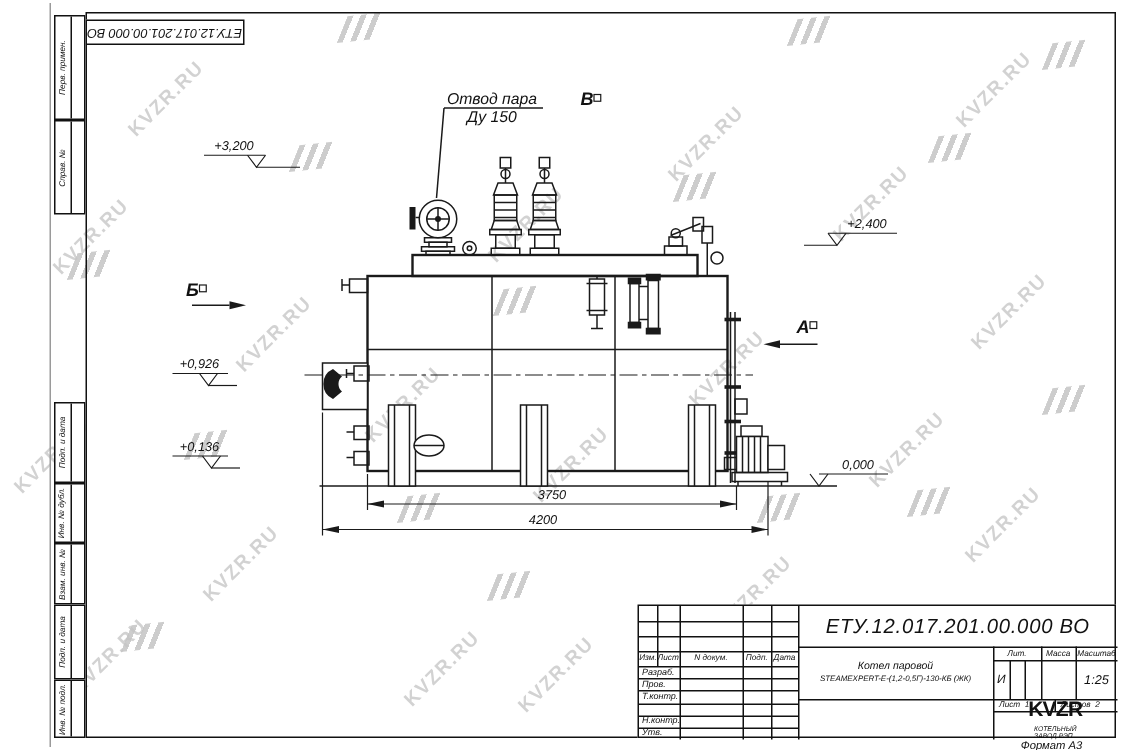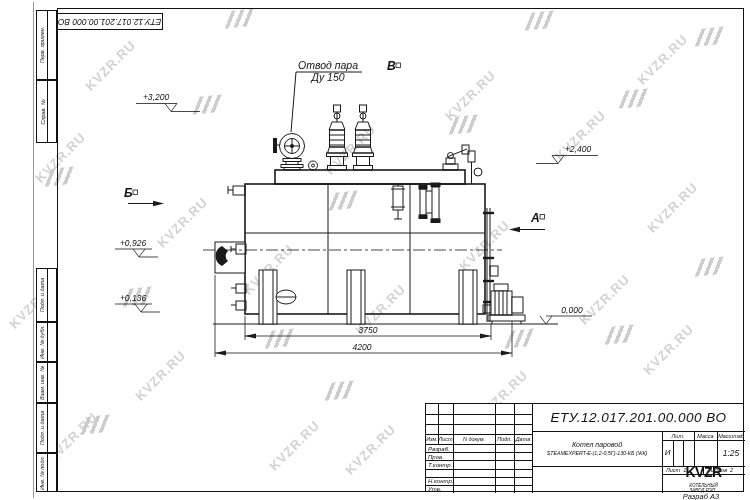--- a/index.html
+++ b/index.html
@@ -419,15 +419,15 @@
     <div class="logo">
       <div class="glyph"></div>
       <div class="kvzr">KVZR</div>
       <div class="sub">
         <span>КОТЕЛЬНЫЙ</span>
         <span>ЗАВОД РЭП</span>
       </div>
     </div>
   </div>
 
-  <div class="format">Разраб А3</div>
+  <div class="format">Формат А3</div>
 
 </div>
 
 </body></html>

